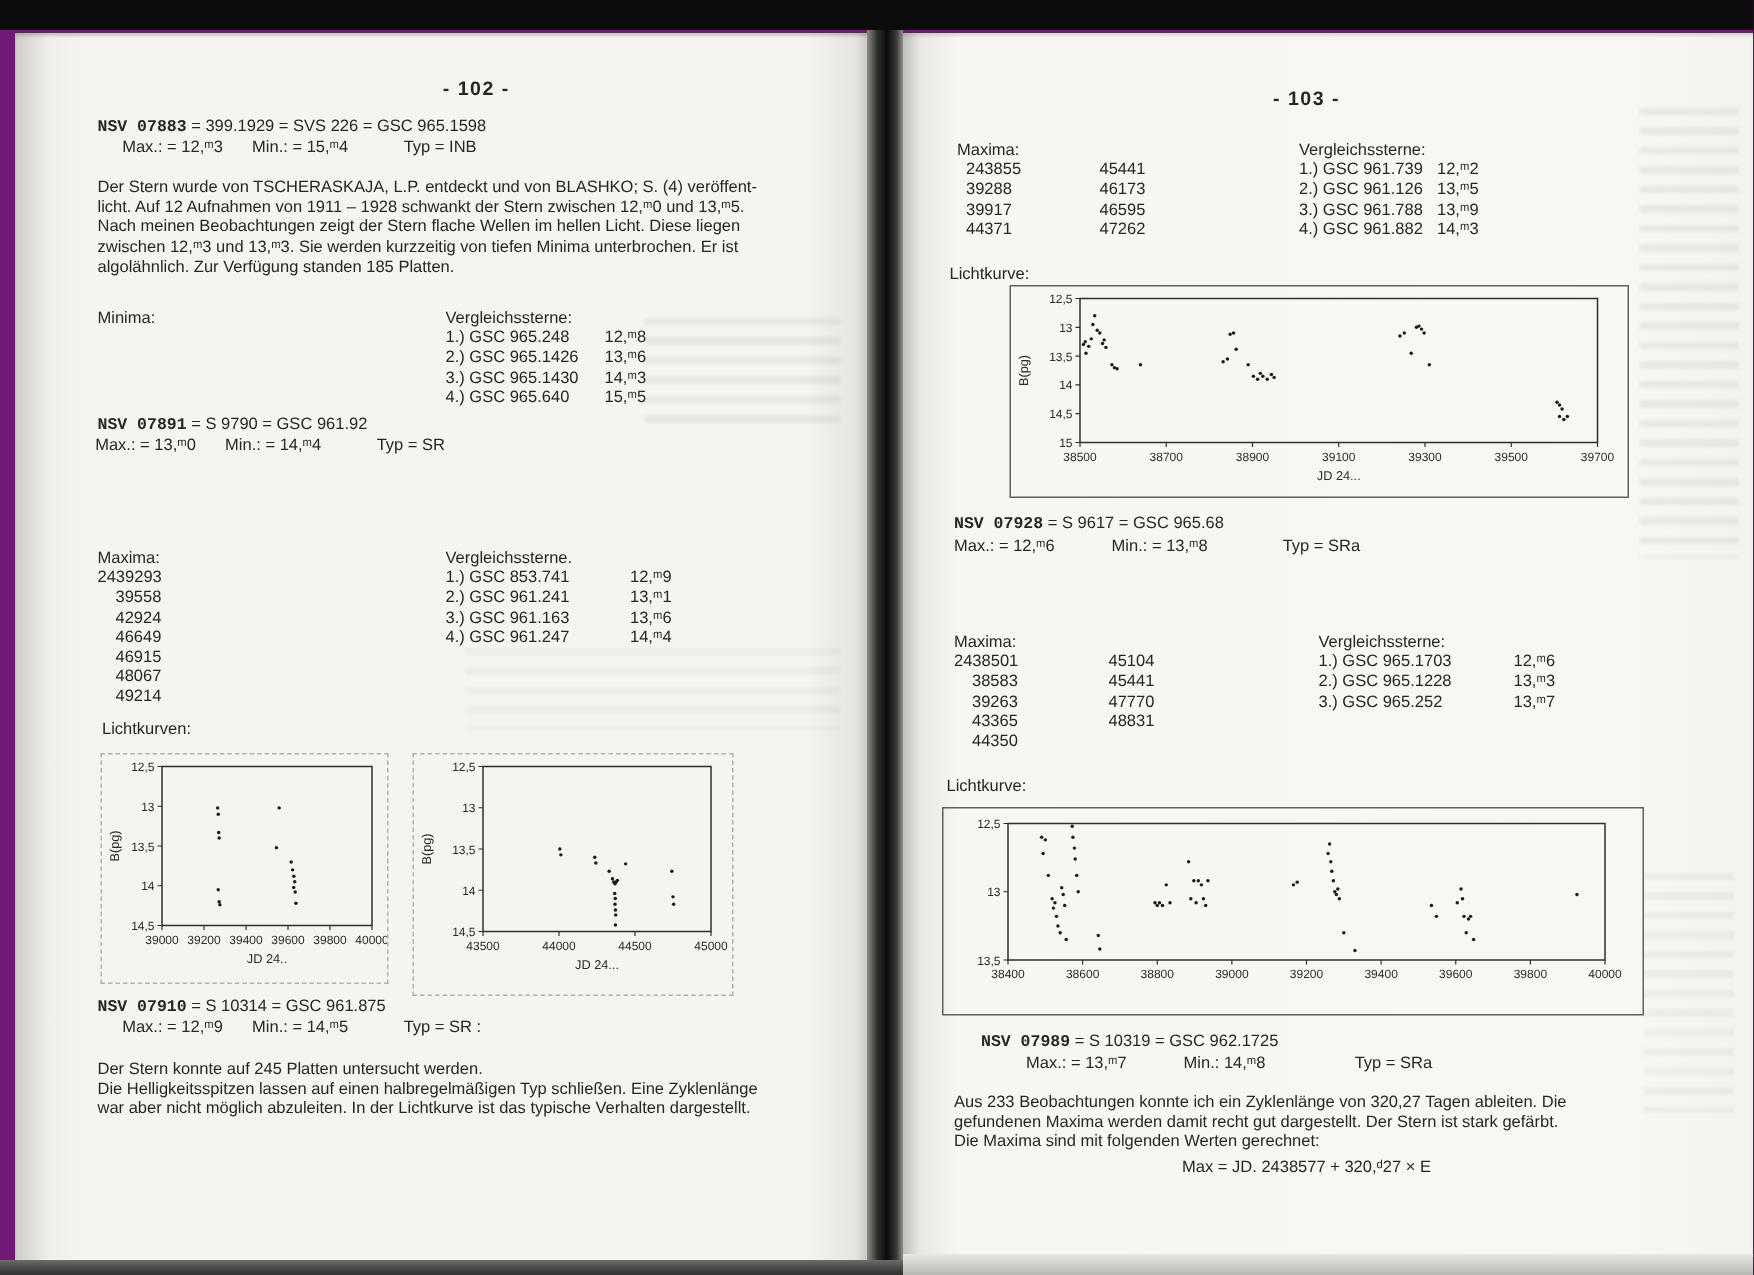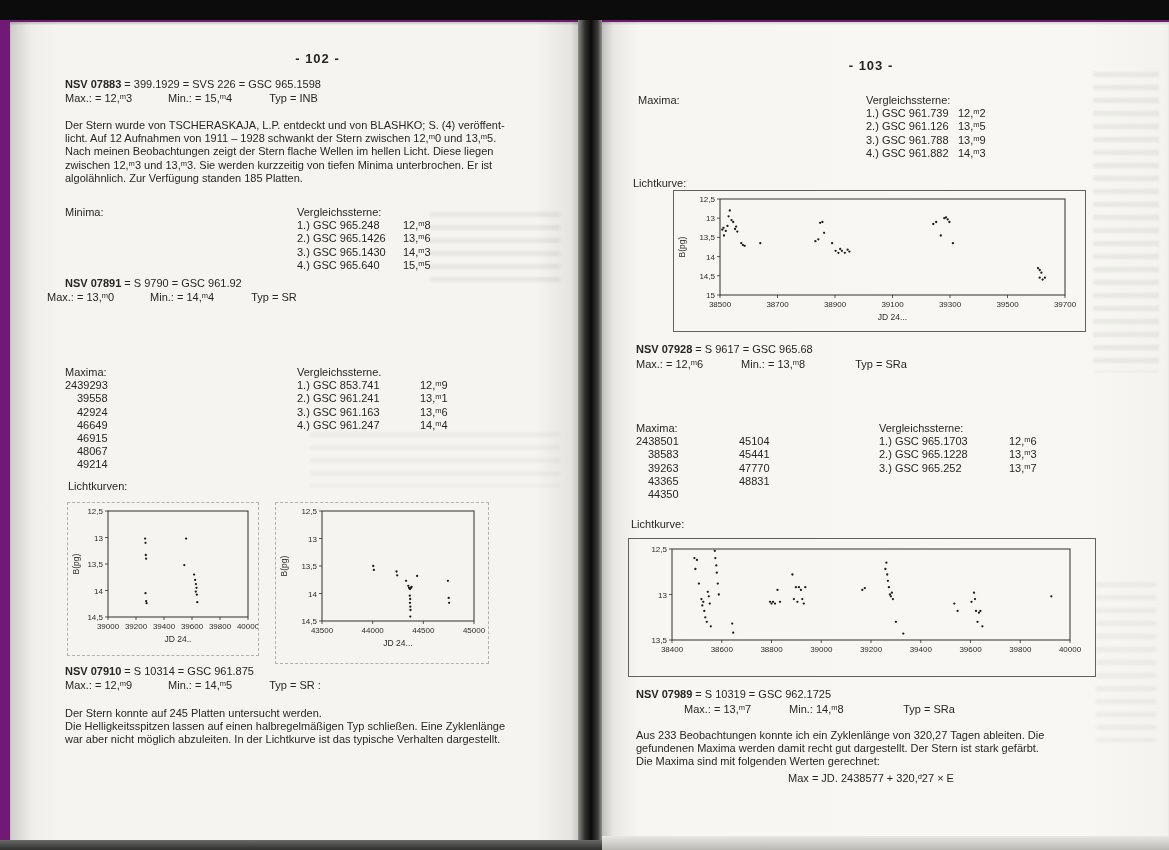--- a/index.html
+++ b/index.html
@@ -13,23 +13,23 @@
     background:linear-gradient(to right,#bcbab6 0,#e9e7e3 12px,#f7f6f2 38px,#f8f7f3 85%,#f3f2ee 100%);
     box-shadow:inset 0 2px 2px rgba(0,0,0,.12);}
   .gutter{position:absolute;left:578px;top:0;width:24px;height:828px;
     background:linear-gradient(to right,#8a8a86 0,#2c2c2a 30%,#0a0a0a 55%,#3a3a38 82%,#908f8b 100%);}
   .bottom-left{position:absolute;left:0;top:820px;width:602px;height:30px;
     background:linear-gradient(to bottom,#6b6b68 0,#3a3a38 8px,#101010 16px,#0a0a0a 100%);}
   .bottom-right{position:absolute;left:602px;top:816px;width:567px;height:34px;
     background:linear-gradient(to bottom,#e8e7e3 0,#c7c6c2 10px,#98978f 22px,#7e7d79 100%);}
   .blk{position:absolute;font-size:11px;line-height:13.2px;}
   .pageno{font-size:13px;font-weight:bold;letter-spacing:1px;text-align:center;}
-  .b{font-weight:bold;}
+  .b{font-weight:bold;font-family:Liberation Mono, monospace;}
   .stats span{display:inline-block;}
-  .s1{width:100px;} .s2{width:98px;}
+  .s1{width:100px;text-align:center;} .s2{width:98px;}
   .r1{width:102px;} .r2{width:111px;}
   .tlabel{line-height:13.2px;}
   .trow .cv{display:inline-block;box-sizing:border-box;}
   .trow .cm{display:inline-block;}
   .rows .trow:not(:nth-of-type(1)) .ind{padding-left:12px;}
   .minima .cv{width:105px;} .v1l .cv{width:106px;} .v2l .cv{width:123px;}
   .mx1r .cv{width:95px;} .v1r .cv{width:92px;} .mx2r .cv{width:103px;} .v2r .cv{width:130px;}
   .chart{position:absolute;background:transparent;}
   .chart.faint{border:1px dashed #b3b1ac;}
   .chart.solid{border:1px solid #63615d;}
@@ -217,20 +217,27 @@
 
     <div class="smudge" style="left:420px;top:190px;width:130px;height:70px;"></div>
     <div class="smudge" style="left:300px;top:410px;width:250px;height:55px;opacity:.3;"></div>
   </div>
 
   <div class="page page-right">
     <div class="blk pageno" style="top:37px;left:35px;width:470px;">-  103  -</div>
 
     <div class="blk mx1r" style="top:72px;left:37px;">
       <div class="tlabel">Maxima:</div>
+      <div class="rows">
+
+      <div class="trow"><span class="cv ind" style="padding-left:6px;">243855</span><span class="cm">45441</span></div>
+          <div class="trow"><span class="cv ind" style="padding-left:6px;">39288</span><span class="cm">46173</span></div>
+          <div class="trow"><span class="cv ind" style="padding-left:6px;">39917</span><span class="cm">46595</span></div>
+          <div class="trow"><span class="cv ind" style="padding-left:6px;">44371</span><span class="cm">47262</span></div>
+        </div>
     </div>
     <div class="blk v1r" style="top:72px;left:265px;">
       <div class="tlabel">Vergleichssterne:</div>
       <div class="rows">
 
       <div class="trow"><span class="cv">1.) GSC 961.739</span><span class="cm">12,ᵐ2</span></div>
           <div class="trow"><span class="cv">2.) GSC 961.126</span><span class="cm">13,ᵐ5</span></div>
           <div class="trow"><span class="cv">3.) GSC 961.788</span><span class="cm">13,ᵐ9</span></div>
           <div class="trow"><span class="cv">4.) GSC 961.882</span><span class="cm">14,ᵐ3</span></div>
         </div>
@@ -425,21 +432,21 @@
           <circle cx="345.0" cy="53.7" r="1.15" fill="#1c1c1a"></circle>
           <circle cx="346.0" cy="60.1" r="1.15" fill="#1c1c1a"></circle>
           <circle cx="347.0" cy="71.9" r="1.15" fill="#1c1c1a"></circle>
           <circle cx="348.5" cy="82.8" r="1.15" fill="#1c1c1a"></circle>
           <circle cx="350.0" cy="73.7" r="1.15" fill="#1c1c1a"></circle>
           <circle cx="351.4" cy="71.9" r="1.15" fill="#1c1c1a"></circle>
           <circle cx="353.4" cy="87.3" r="1.15" fill="#1c1c1a"></circle>
           <circle cx="422.3" cy="57.3" r="1.15" fill="#1c1c1a"></circle>
         </svg></div>
 
-    <div class="blk" style="top:666px;left:35px;">
+    <div class="blk" style="top:666px;left:53px;">
       <span class="b">NSV 07989</span><span> = S 10319 = GSC 962.1725</span>
     </div>
     <div class="blk stats" style="top:681px;left:35px;padding-left:48px;">
       <span class="r1">Max.: = 13,ᵐ7</span>
       <span class="r2">Min.: 14,ᵐ8</span>
       <span>Typ = SRa</span>
     </div>
     <div class="blk" style="top:707px;left:35px;width:470px;">
 
     <div class="pline">Aus 233 Beobachtungen konnte ich ein Zyklenlänge von 320,27 Tagen ableiten. Die</div>

